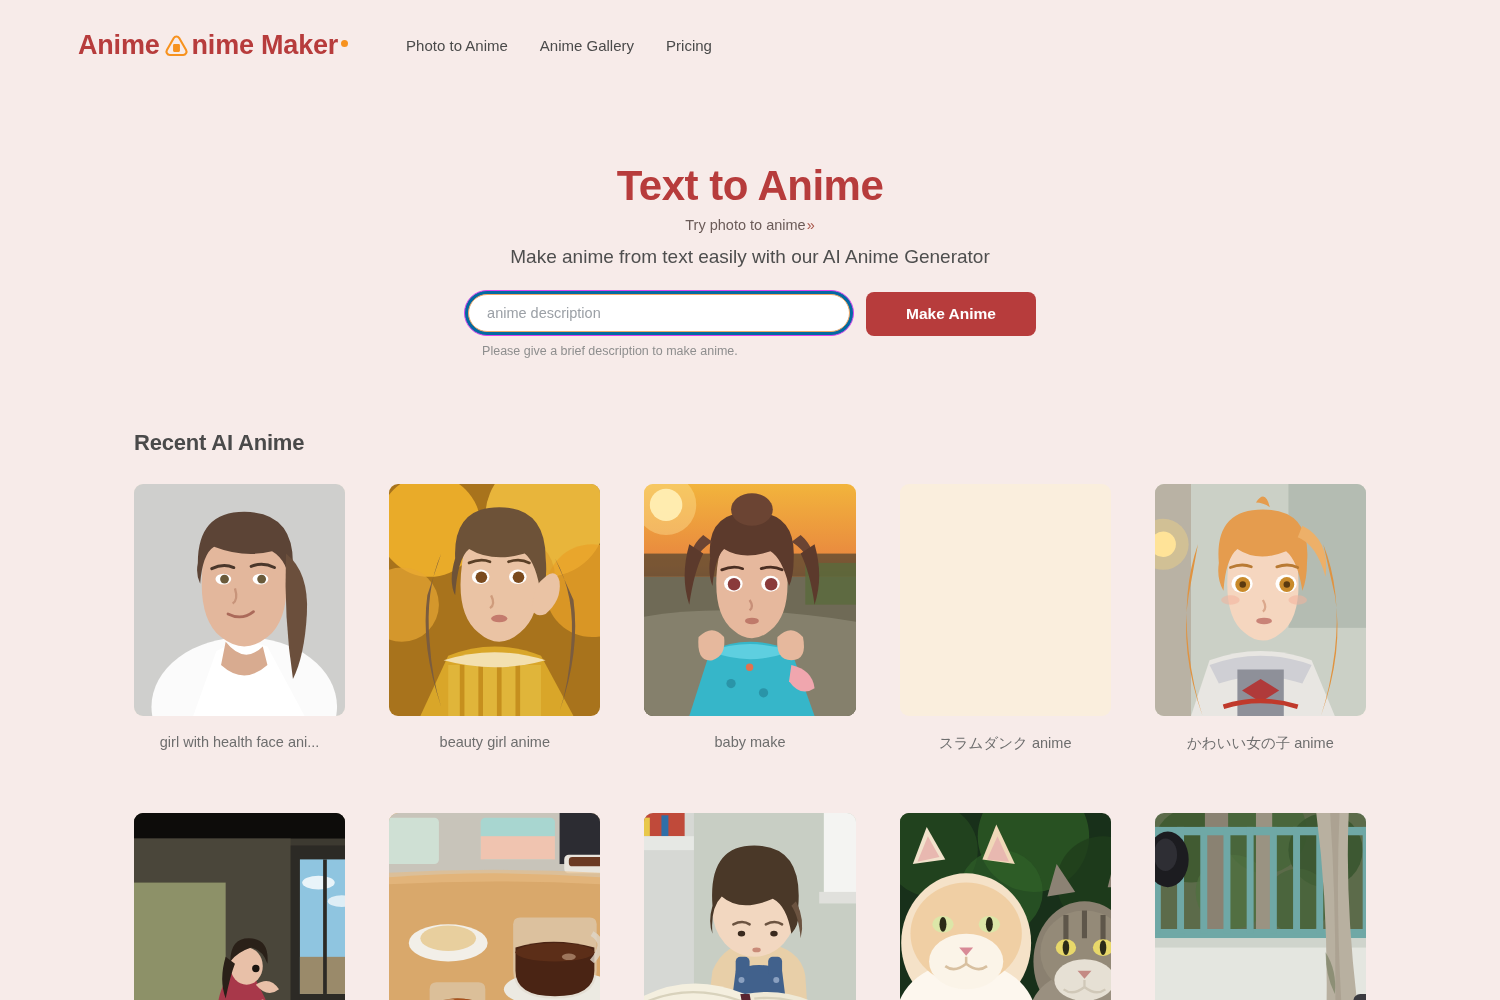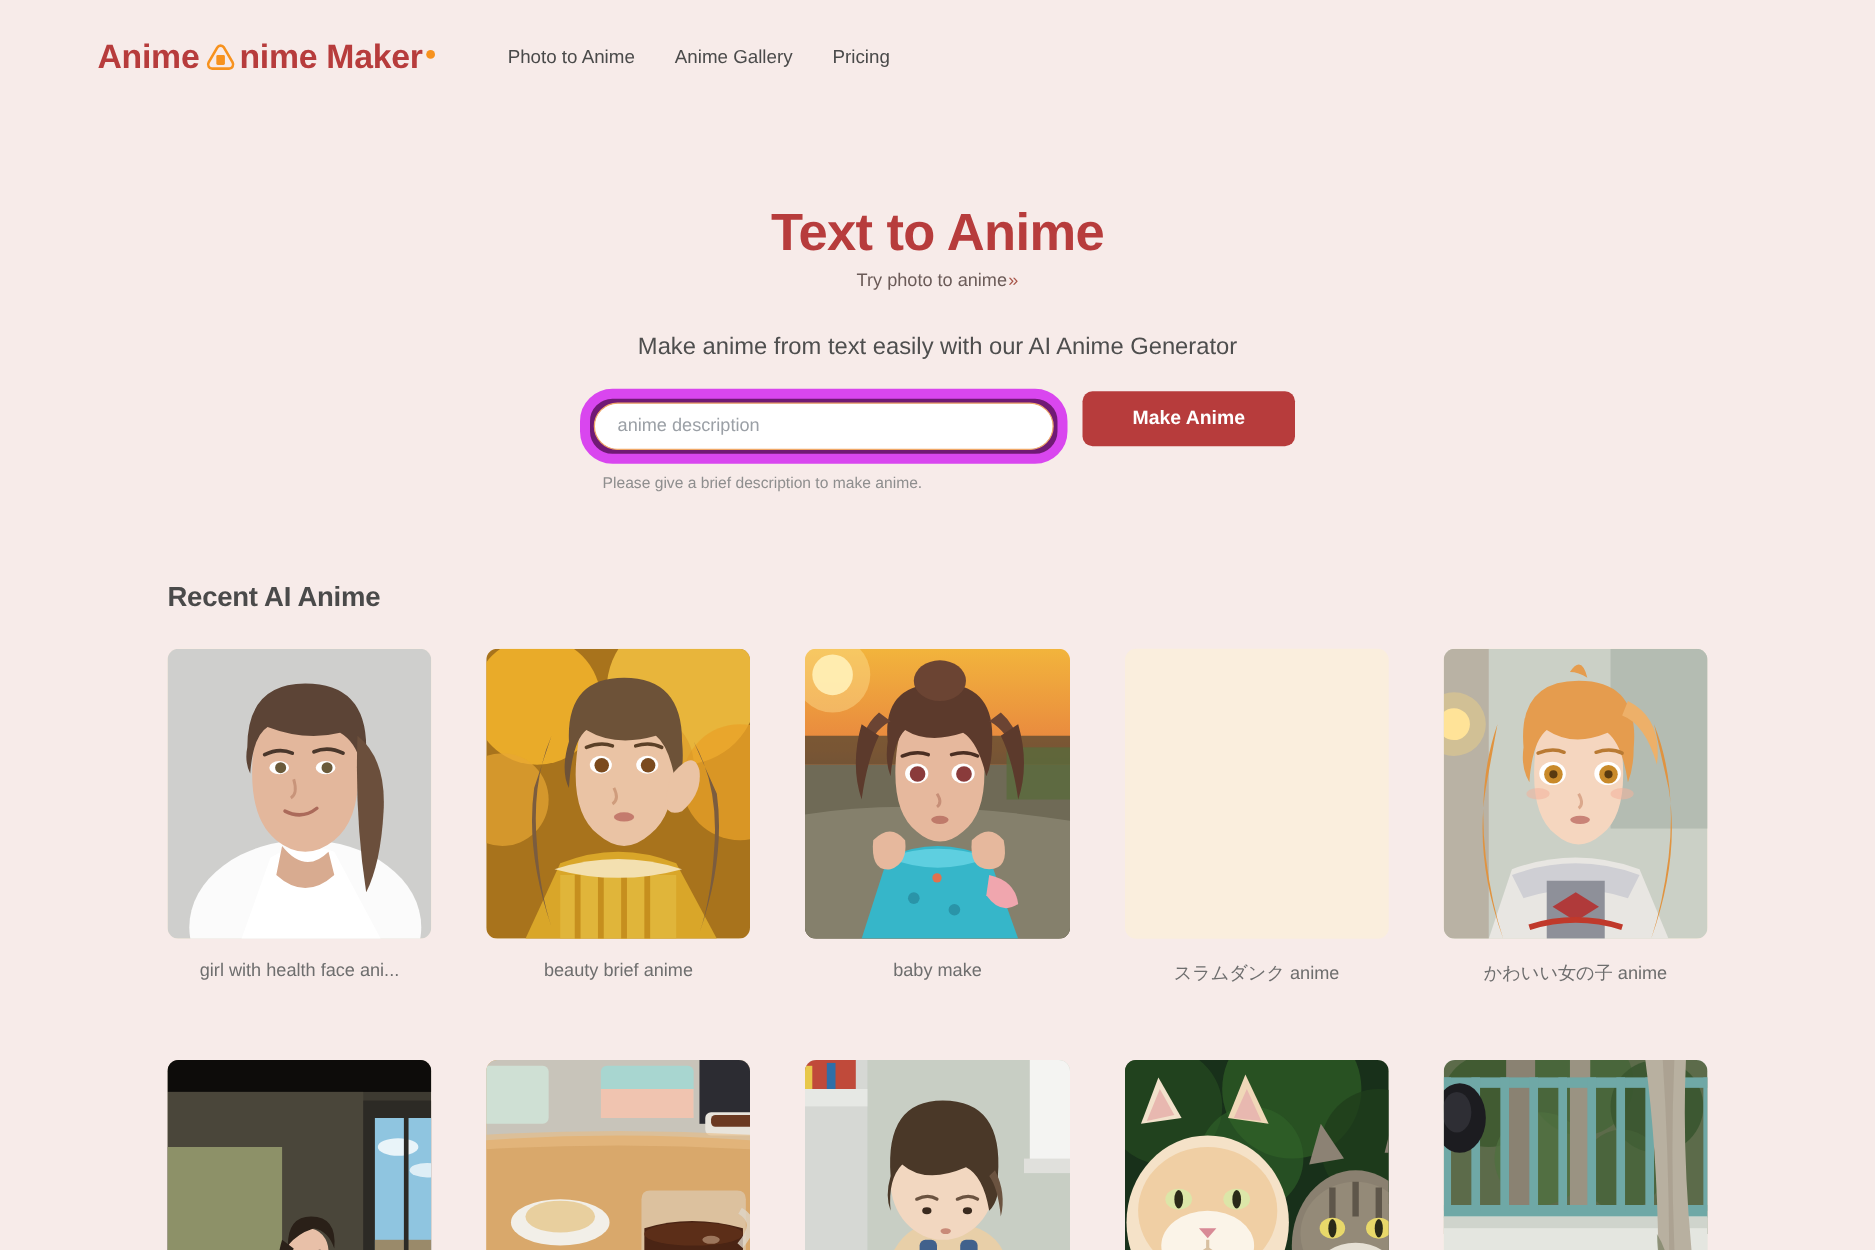--- a/index.html
+++ b/index.html
@@ -76,43 +76,43 @@
   }
   .hero .try-link {
     display: inline-block;
     margin-top: 8px;
     font-size: 14.5px;
     color: #6b5b58;
     text-decoration: none;
   }
   .hero .try-link .chev { color: #a8564a; margin-left: 1px; }
   .hero .tagline {
-    margin: 33px 0 0 0;
+    margin: 12px 0 0 0;
     font-size: 19px;
     color: #4e4e4e;
     font-weight: 400;
   }
 
   
   .form-row {
     display: flex;
     justify-content: center;
     align-items: flex-start;
     margin-top: 22px;
     gap: 12px;
   }
   .input-wrap {
     position: relative;
     width: 390px;
   }
   .input-ring {
-    border: 8px solid #d946ef;
+    border: 1px solid #d946ef;
     border-radius: 26px;
     padding: 3px;
-    background: #701a75;
+    background: #0369a1;
   }
   .desc-input {
     display: block;
     width: 100%;
     height: 38px;
     border: 1.6px solid #f0a868;
     border-radius: 21px;
     background: #ffffff;
     padding: 0 18px;
     font-size: 14.5px;
@@ -271,21 +271,21 @@
           <ellipse cx="60" cy="40" rx="3.8" ry="3.1" fill="#fff"></ellipse>
           <circle cx="44.3" cy="40.2" r="2.5" fill="#7a4a1e"></circle>
           <circle cx="60.3" cy="40.2" r="2.5" fill="#7a4a1e"></circle>
           <path d="M39 34 q5 -2 9 -.5" stroke="#5b4027" stroke-width="1.2" fill="none" stroke-linecap="round"></path>
           <path d="M56 33.5 q5 -1.5 9 .5" stroke="#5b4027" stroke-width="1.2" fill="none" stroke-linecap="round"></path>
           <path d="M48.5 48 q2 4 -.5 5.5" stroke="#cf9c7c" stroke-width="1" fill="none"></path>
           <ellipse cx="52" cy="58" rx="3.5" ry="1.6" fill="#c47b6d"></ellipse>
           <path d="M68 44 q8 -10 10 -2 q1 8 -6 14 q-5 2 -6 -3z" fill="#eac3a4"></path>
         </svg>
       </div>
-      <div class="caption">beauty brief anime</div>
+      <div class="caption">beauty girl anime</div>
     </div>
 
     <div class="card">
       <div class="thumb">
         <svg viewBox="0 0 100 100" preserveAspectRatio="xMidYMid slice" aria-hidden="true">
           <defs>
             <linearGradient id="sky3" x1="0" y1="0" x2="0" y2="1">
               <stop offset="0%" stop-color="#f2b43c"></stop>
               <stop offset="35%" stop-color="#e8853f"></stop>
               <stop offset="60%" stop-color="#8a6a52"></stop>

